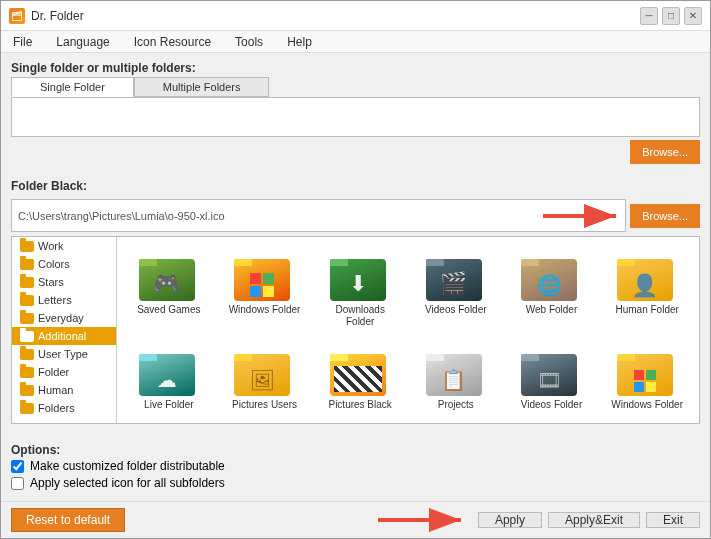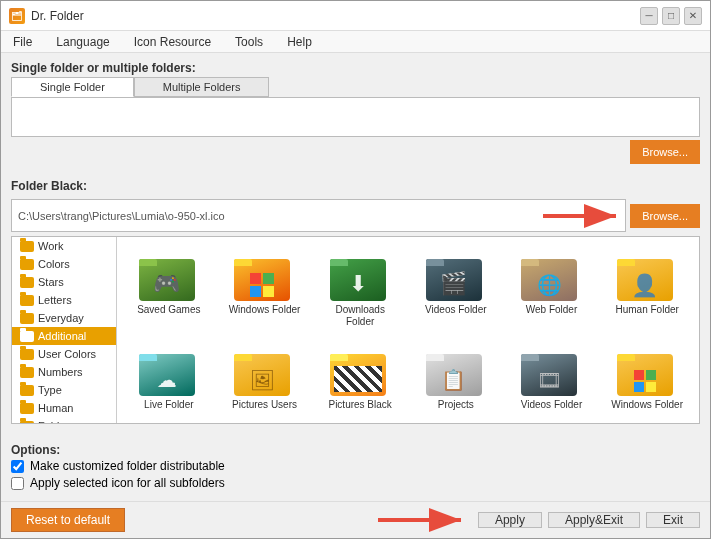--- a/index.html
+++ b/index.html
@@ -373,29 +373,25 @@
           <div class="sidebar-item">
             <div class="sidebar-folder-icon"></div>
             <span>Everyday</span>
           </div>
           <div class="sidebar-item active">
             <div class="sidebar-folder-icon"></div>
             <span>Additional</span>
           </div>
           <div class="sidebar-item">
             <div class="sidebar-folder-icon"></div>
-            <span>User Colors</span>
-          </div>
-          <div class="sidebar-item">
-            <div class="sidebar-folder-icon"></div>
-            <span>Numbers</span>
-          </div>
-          <div class="sidebar-item">
-            <div class="sidebar-folder-icon"></div>
-            <span>Type</span>
+            <span>User Type</span>
+          </div>
+          <div class="sidebar-item">
+            <div class="sidebar-folder-icon"></div>
+            <span>Folder</span>
           </div>
           <div class="sidebar-item">
             <div class="sidebar-folder-icon"></div>
             <span>Human</span>
           </div>
           <div class="sidebar-item">
             <div class="sidebar-folder-icon"></div>
             <span>Folders</span>
           </div>
         </div>

